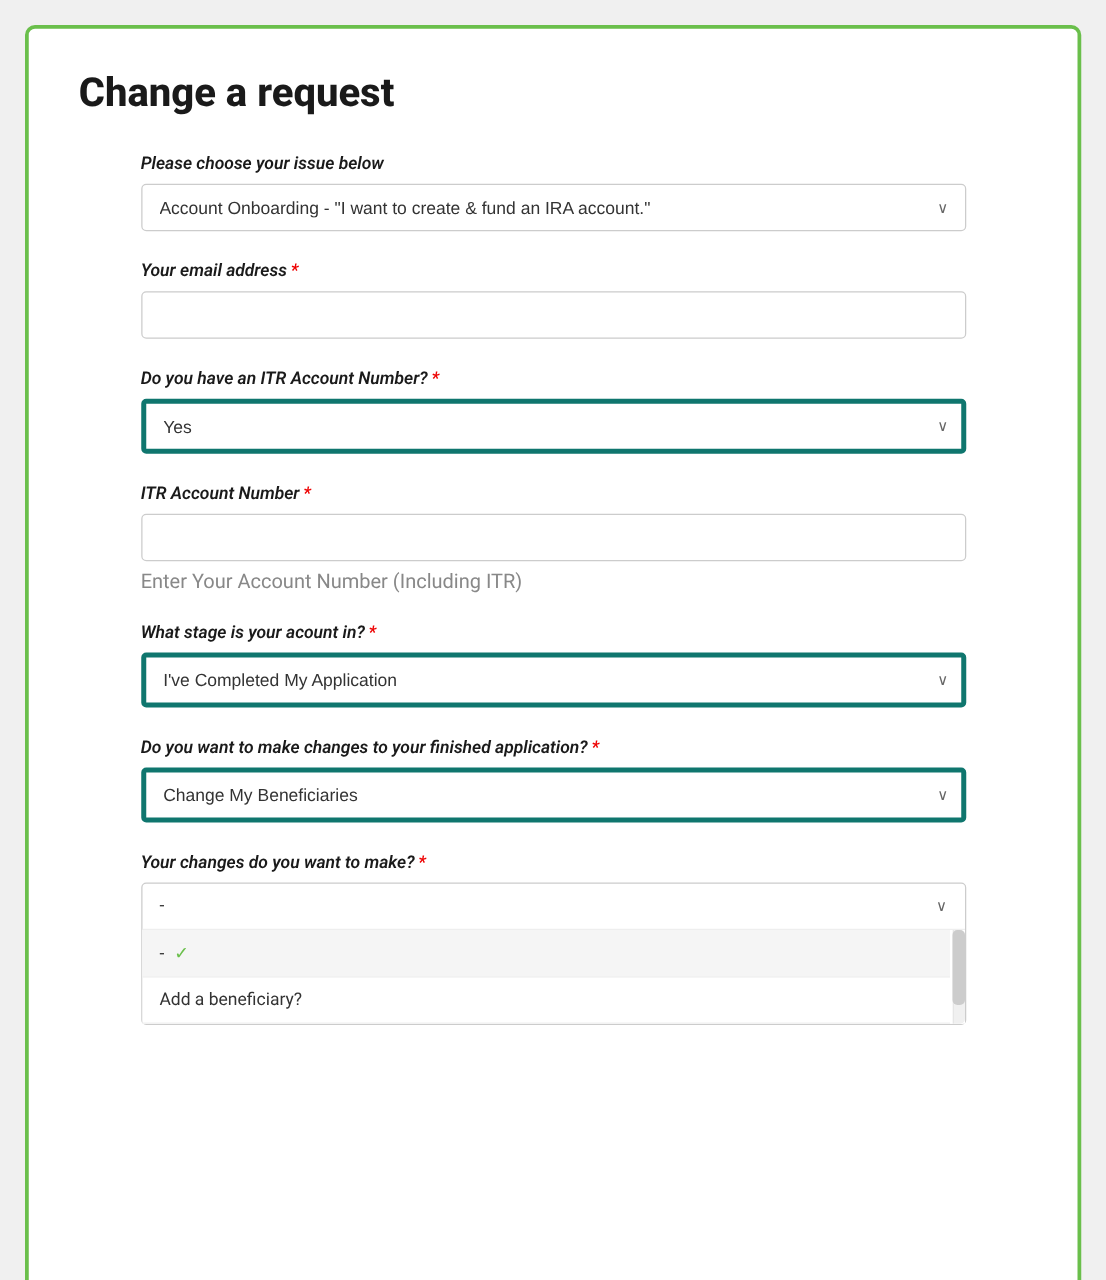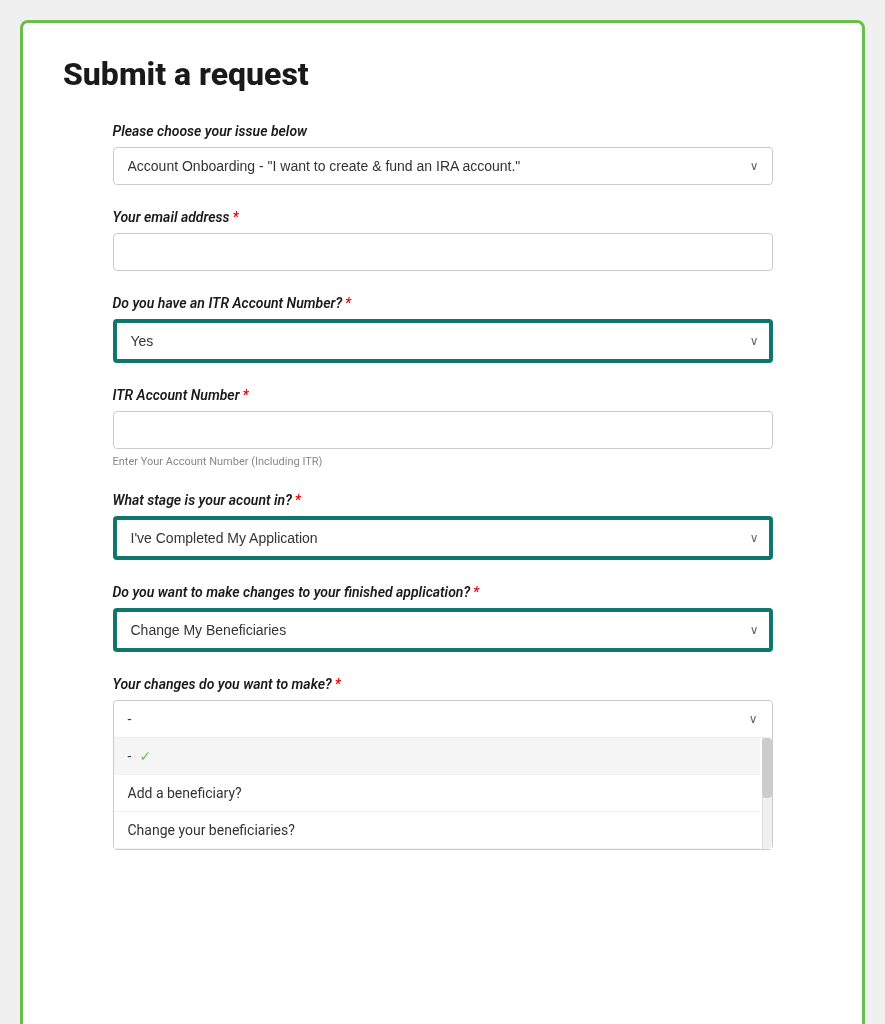--- a/index.html
+++ b/index.html
@@ -97,21 +97,21 @@
       position: absolute;
       right: 14px;
       top: 50%;
       transform: translateY(-50%);
       color: #666;
       font-size: 12px;
       pointer-events: none;
     }
 
     .form-hint {
-      font-size: 11px;
+      font-size: 16px;
       color: #888;
       margin-top: 6px;
     }
 
     .dropdown-open-container {
       border: 1px solid #ccc;
       border-radius: 4px;
       background: #fff;
       position: relative;
     }
@@ -171,21 +171,21 @@
       height: 60px;
       background: #ccc;
       border-radius: 4px;
     }
 
   </style>
 </head>
 <body>
 
 <div class="page-wrapper">
-  <h1 class="page-title">Submit a request</h1>
+  <h1 class="page-title">Change a request</h1>
 
   <div class="form-container">
 
     <div class="form-group">
       <label class="form-label">Please choose your issue below</label>
       <div class="select-wrapper">
         <select class="form-select">
           <option>Account Onboarding - "I want to create &amp; fund an IRA account."</option>
         </select>
         <span class="chevron-icon">∨</span>
@@ -253,23 +253,20 @@
           <span class="chevron-icon" style="position:static; transform:none;">∨</span>
         </div>
         <div class="dropdown-options" style="position:relative; padding-right:12px;">
           <div class="dropdown-option selected-option">
             <span>-</span>
             <span class="check-mark">✓</span>
           </div>
           <div class="dropdown-option">
             <span>Add a beneficiary?</span>
           </div>
-          <div class="dropdown-option">
-            <span>Change your beneficiaries?</span>
-          </div>
           <div class="scrollbar-track">
             <div class="scrollbar-thumb"></div>
           </div>
         </div>
       </div>
     </div>
 
   </div>
 </div>
 

